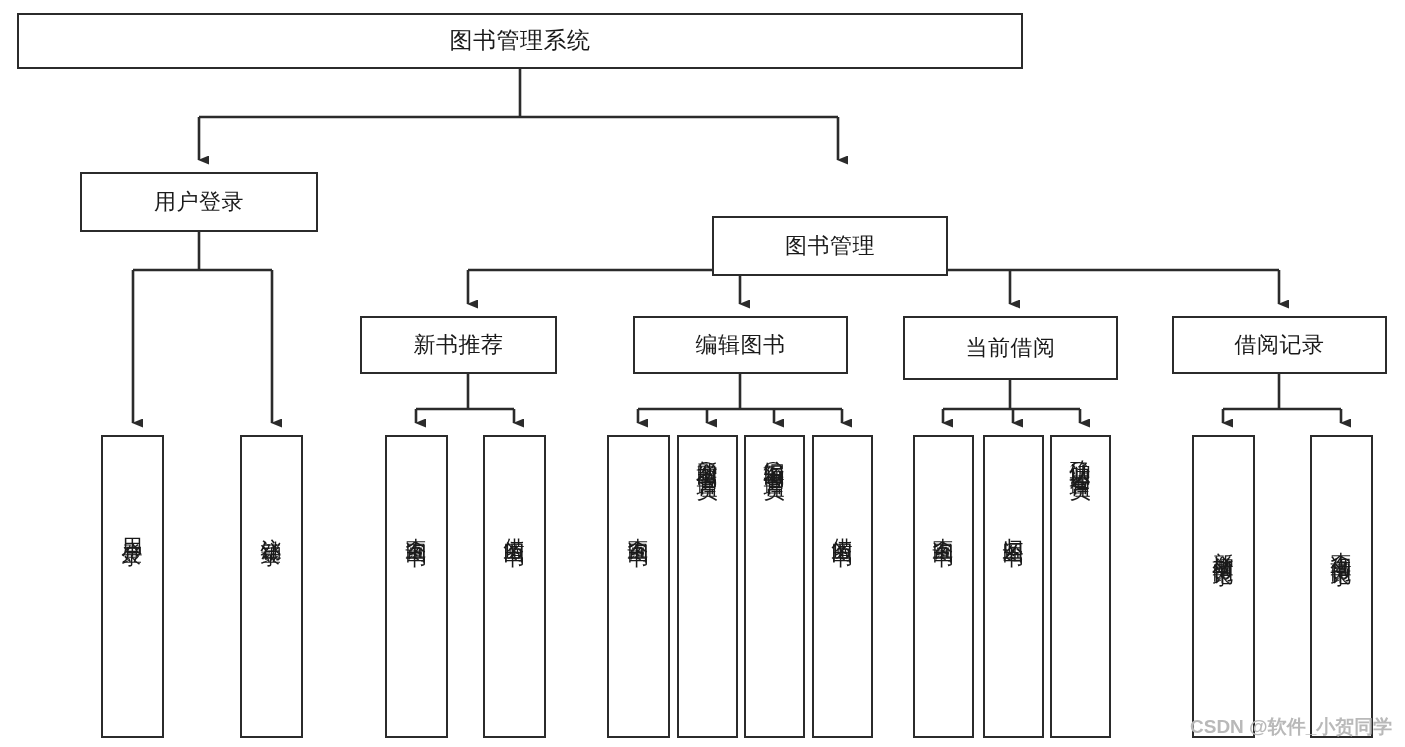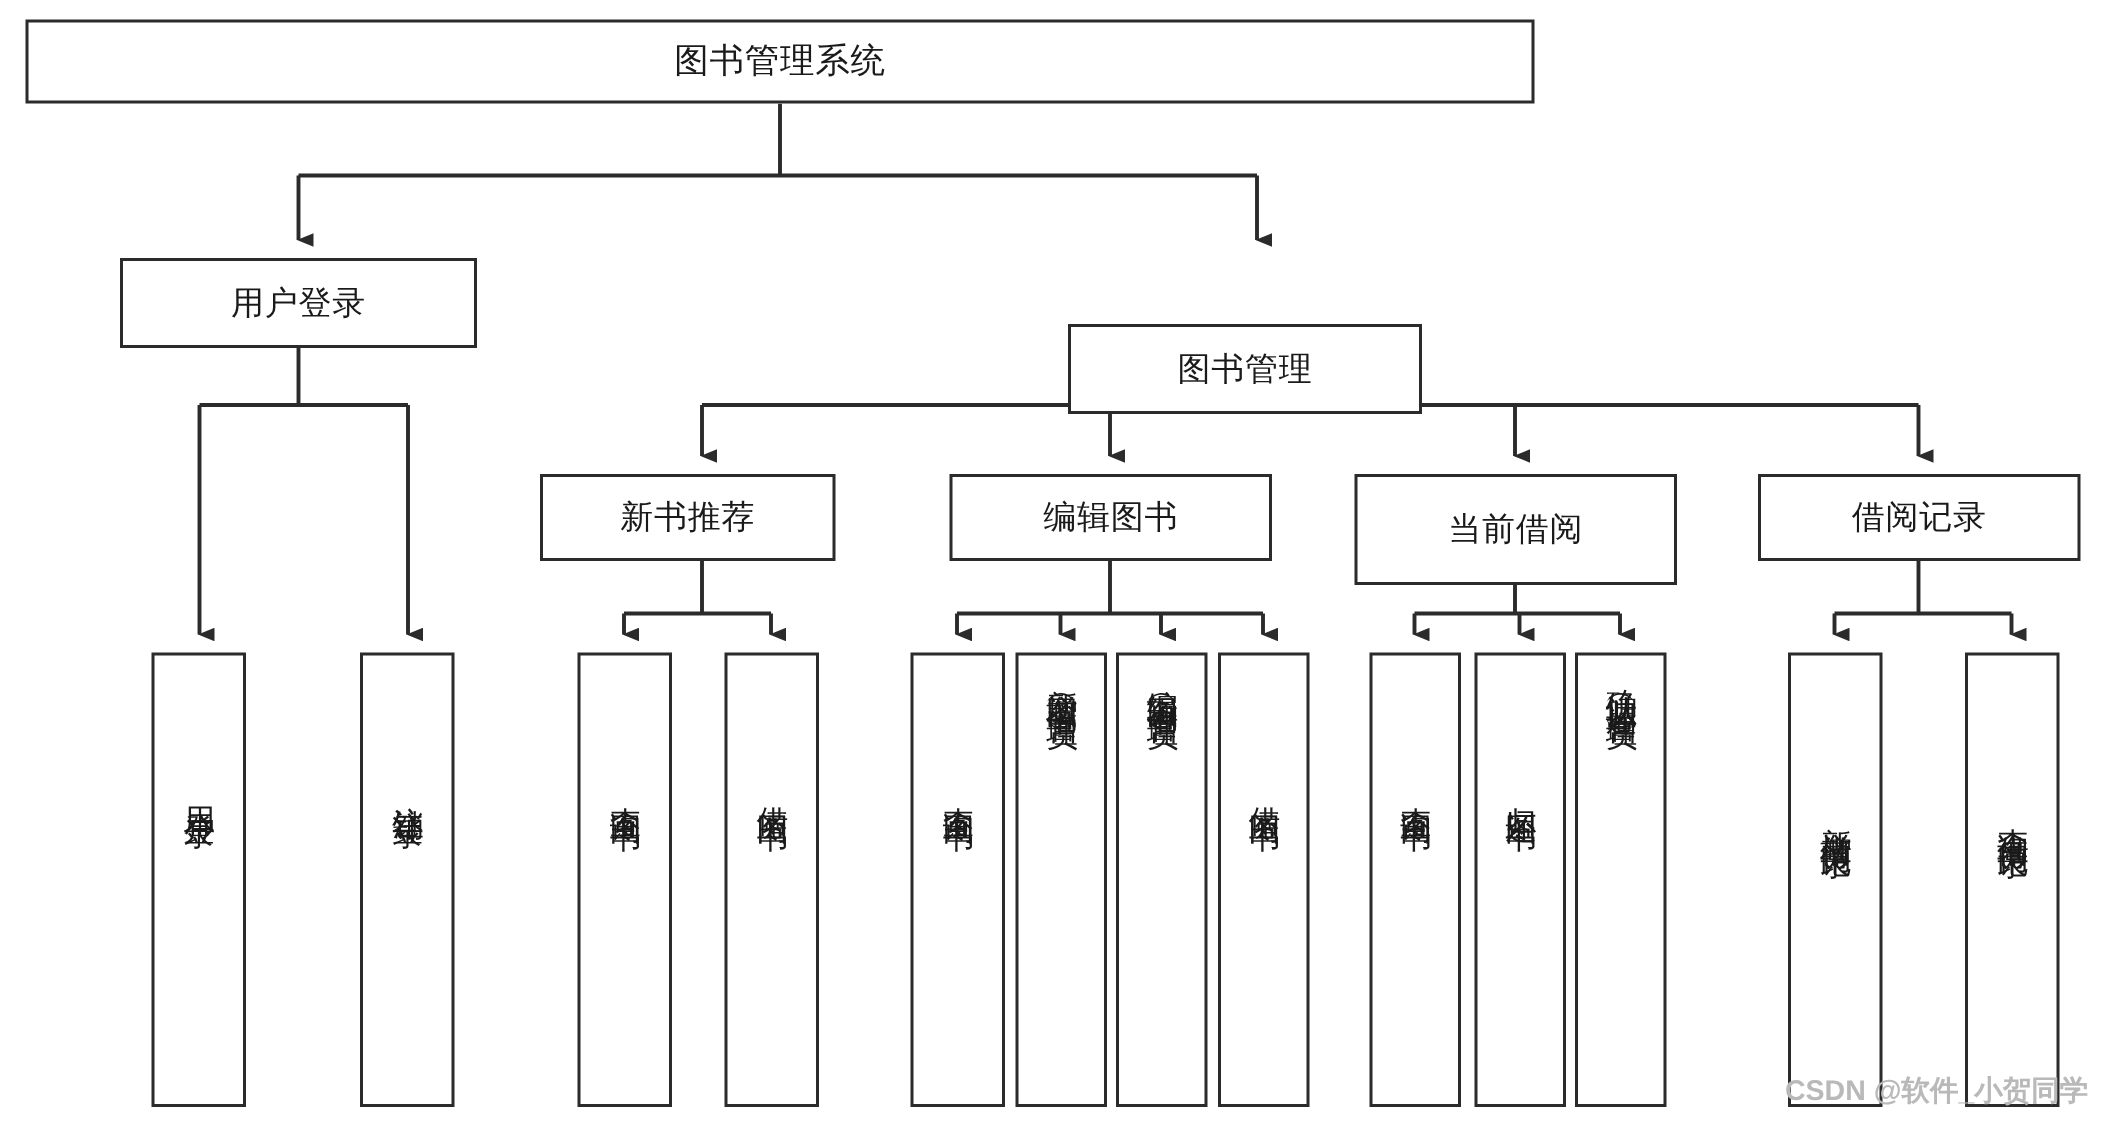--- a/index.html
+++ b/index.html
@@ -138,21 +138,21 @@
   <div class="node horizontal" id="node-l1-1" style="left: 712px; top: 172px; width: 236px; height: 60px; margin-top: 44px;">
     <span class="label">图书管理</span>
   </div>
 
   <div class="node horizontal" id="node-l2-0" style="left: 360px; top: 316px; width: 197px; height: 58px;">
     <span class="label">新书推荐</span>
   </div>
   <div class="node horizontal" id="node-l2-1" style="left: 633px; top: 316px; width: 215px; height: 58px;">
     <span class="label">编辑图书</span>
   </div>
-  <div class="node horizontal" id="node-l2-2" style="left: 903px; top: 316px; width: 215px; height: 74px;">
+  <div class="node horizontal" id="node-l2-2" style="left: 903px; top: 316px; width: 215px; height: 64px;">
     <span class="label">当前借阅</span>
   </div>
   <div class="node horizontal" id="node-l2-3" style="left: 1172px; top: 316px; width: 215px; height: 58px;">
     <span class="label">借阅记录</span>
   </div>
 
   <div class="node vertical mid" id="node-leaf-0" style="left: 101px; top: 435px; width: 63px; height: 303px;">
     <span class="label">用户登录</span>
   </div>
   <div class="node vertical mid" id="node-leaf-1" style="left: 240px; top: 435px; width: 63px; height: 303px;">

